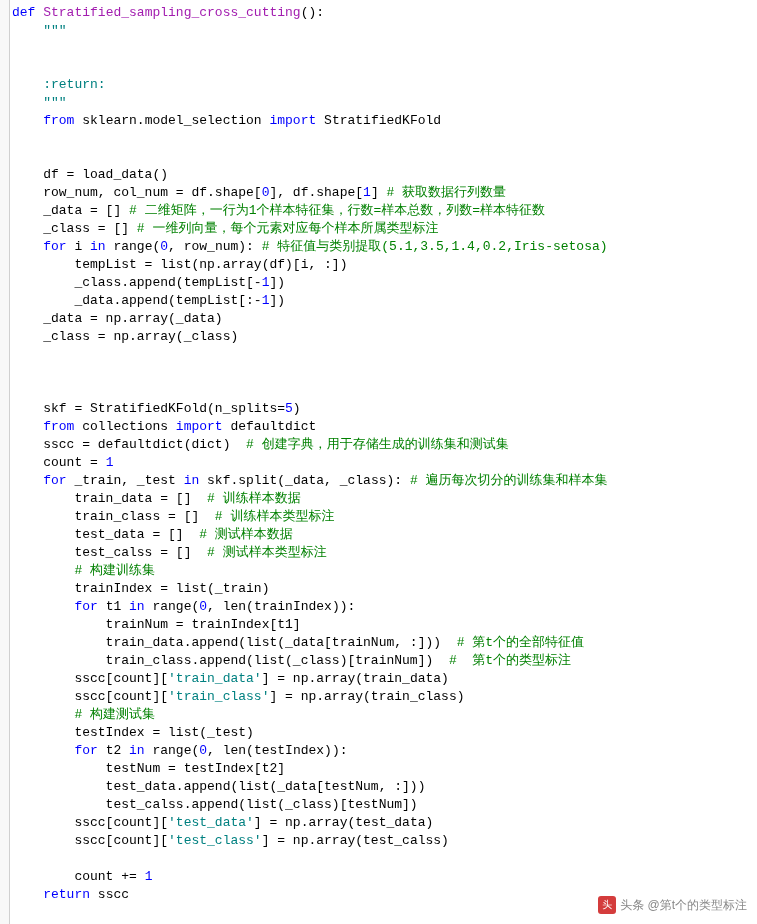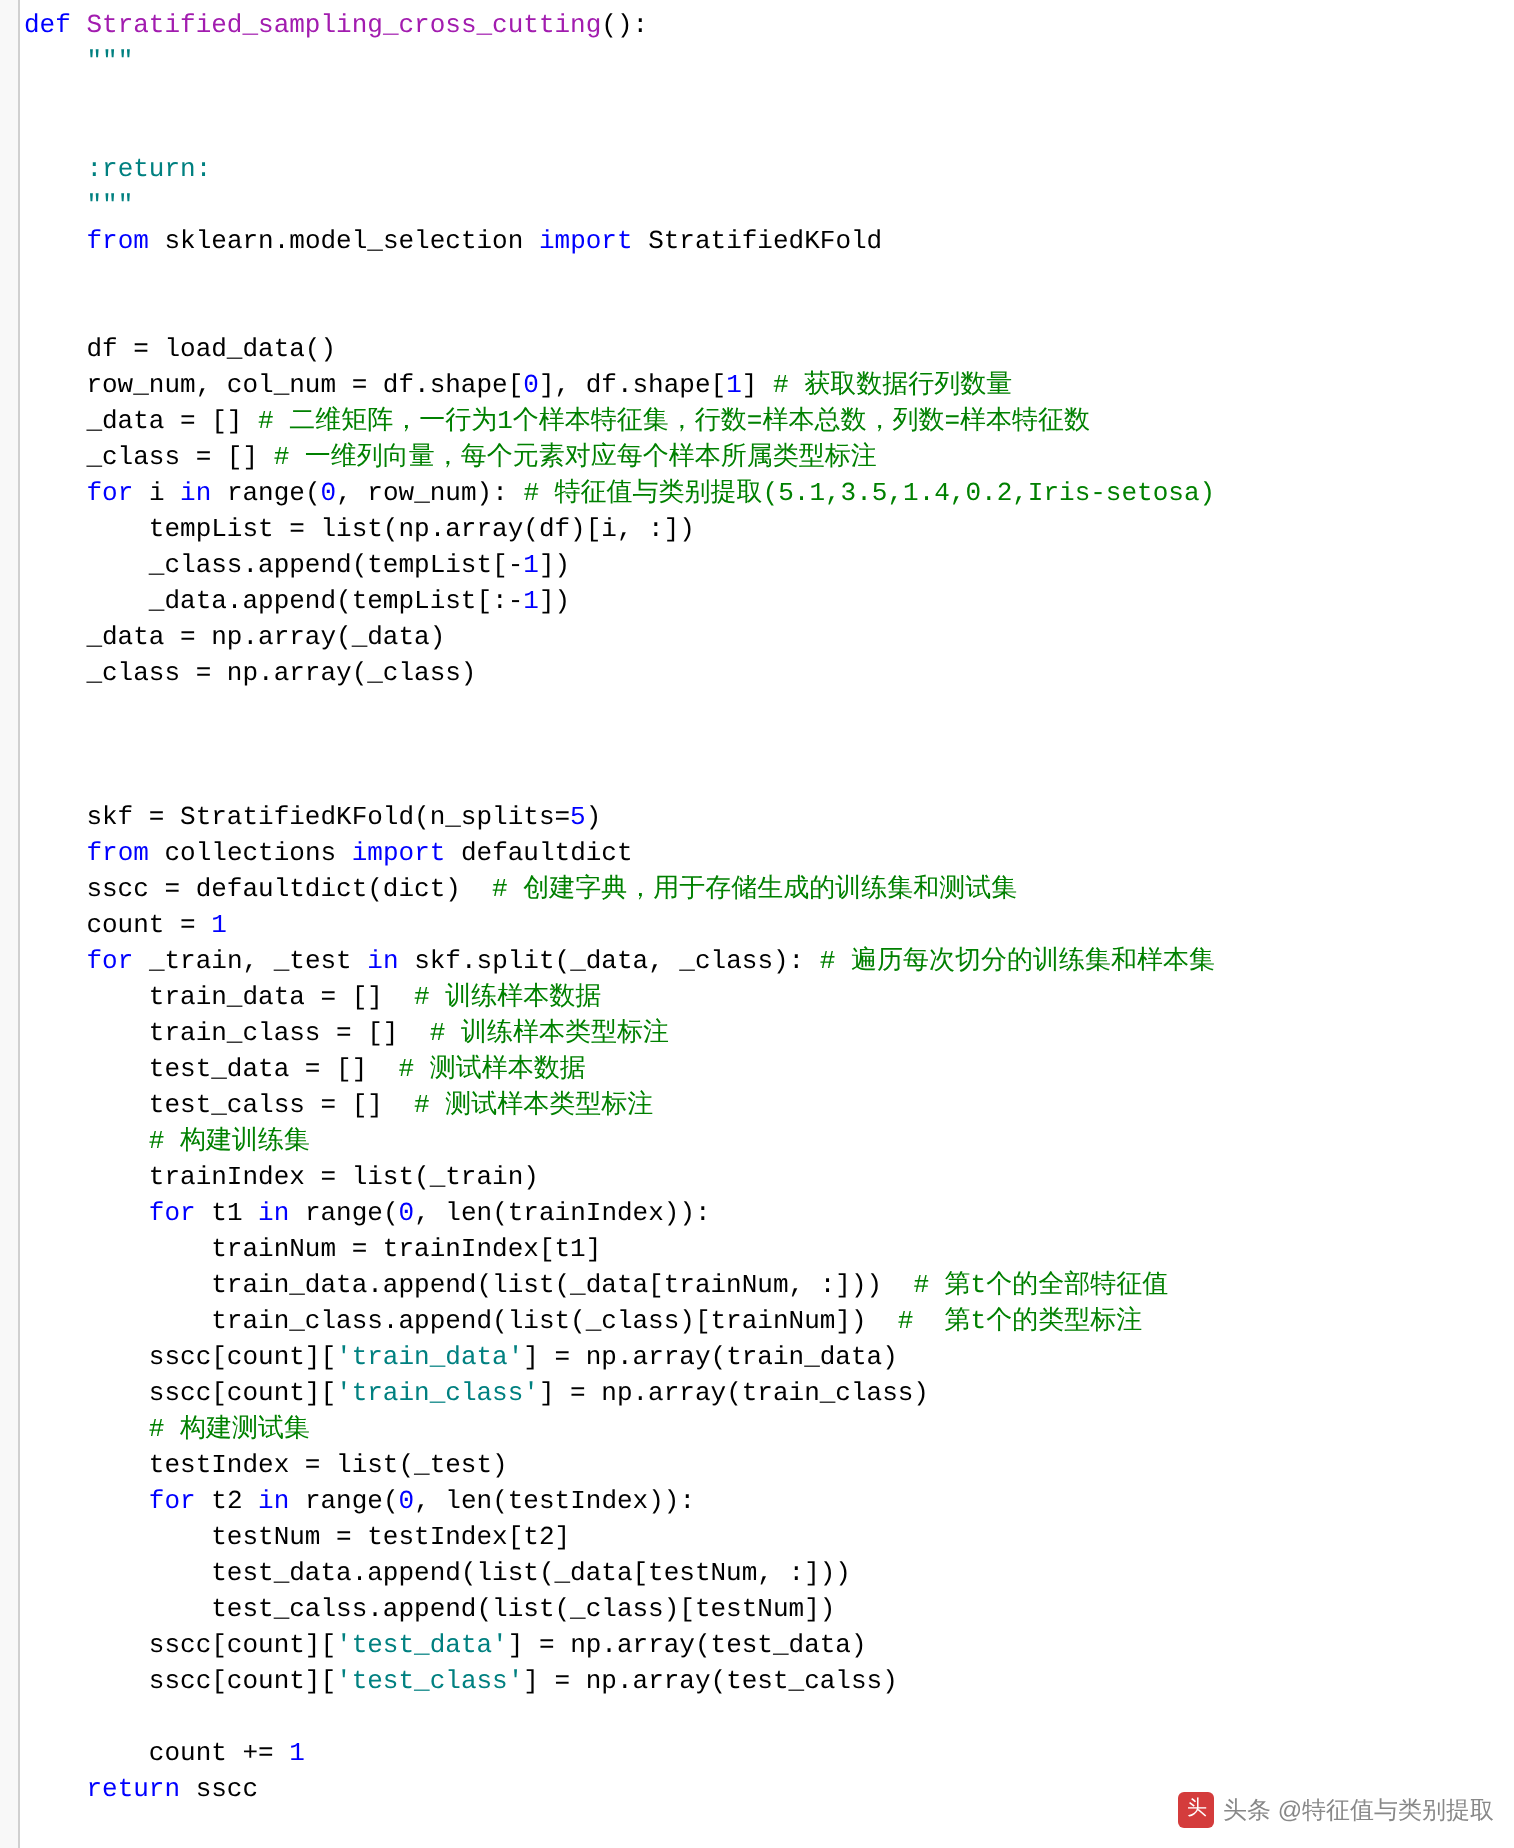--- a/index.html
+++ b/index.html
@@ -58,14 +58,14 @@
   }
 </style>
 </head>
 <body>
 
 <div class="gutter"></div>
 <div class="code" id="code-container"><span class="line"><span class="kw">def </span><span class="fn">Stratified_sampling_cross_cutting</span><span>():</span></span><span class="line"><span>    </span><span class="str">"""</span></span><span class="line"><span></span></span><span class="line"><span></span></span><span class="line"><span>    </span><span class="str">:return:</span></span><span class="line"><span>    </span><span class="str">"""</span></span><span class="line"><span>    </span><span class="kw">from </span><span>sklearn.model_selection </span><span class="kw">import </span><span>StratifiedKFold</span></span><span class="line"><span></span></span><span class="line"><span></span></span><span class="line"><span>    df = load_data()</span></span><span class="line"><span>    row_num, col_num = df.shape[</span><span class="num">0</span><span>], df.shape[</span><span class="num">1</span><span>] </span><span class="cmt"># 获取数据行列数量</span></span><span class="line"><span>    _data = [] </span><span class="cmt"># 二维矩阵，一行为1个样本特征集，行数=样本总数，列数=样本特征数</span></span><span class="line"><span>    _class = [] </span><span class="cmt"># 一维列向量，每个元素对应每个样本所属类型标注</span></span><span class="line"><span>    </span><span class="kw">for </span><span>i </span><span class="kw">in </span><span>range(</span><span class="num">0</span><span>, row_num): </span><span class="cmt"># 特征值与类别提取(5.1,3.5,1.4,0.2,Iris-setosa)</span></span><span class="line"><span>        tempList = list(np.array(df)[i, :])</span></span><span class="line"><span>        _class.append(tempList[-</span><span class="num">1</span><span>])</span></span><span class="line"><span>        _data.append(tempList[:-</span><span class="num">1</span><span>])</span></span><span class="line"><span>    _data = np.array(_data)</span></span><span class="line"><span>    _class = np.array(_class)</span></span><span class="line"><span></span></span><span class="line"><span></span></span><span class="line"><span></span></span><span class="line"><span>    skf = StratifiedKFold(n_splits=</span><span class="num">5</span><span>)</span></span><span class="line"><span>    </span><span class="kw">from </span><span>collections </span><span class="kw">import </span><span>defaultdict</span></span><span class="line"><span>    sscc = defaultdict(dict)  </span><span class="cmt"># 创建字典，用于存储生成的训练集和测试集</span></span><span class="line"><span>    count = </span><span class="num">1</span></span><span class="line"><span>    </span><span class="kw">for </span><span>_train, _test </span><span class="kw">in </span><span>skf.split(_data, _class): </span><span class="cmt"># 遍历每次切分的训练集和样本集</span></span><span class="line"><span>        train_data = []  </span><span class="cmt"># 训练样本数据</span></span><span class="line"><span>        train_class = []  </span><span class="cmt"># 训练样本类型标注</span></span><span class="line"><span>        test_data = []  </span><span class="cmt"># 测试样本数据</span></span><span class="line"><span>        test_calss = []  </span><span class="cmt"># 测试样本类型标注</span></span><span class="line"><span>        </span><span class="cmt"># 构建训练集</span></span><span class="line"><span>        trainIndex = list(_train)</span></span><span class="line"><span>        </span><span class="kw">for </span><span>t1 </span><span class="kw">in </span><span>range(</span><span class="num">0</span><span>, len(trainIndex)):</span></span><span class="line"><span>            trainNum = trainIndex[t1]</span></span><span class="line"><span>            train_data.append(list(_data[trainNum, :]))  </span><span class="cmt"># 第t个的全部特征值</span></span><span class="line"><span>            train_class.append(list(_class)[trainNum])  </span><span class="cmt">#  第t个的类型标注</span></span><span class="line"><span>        sscc[count][</span><span class="str">'train_data'</span><span>] = np.array(train_data)</span></span><span class="line"><span>        sscc[count][</span><span class="str">'train_class'</span><span>] = np.array(train_class)</span></span><span class="line"><span>        </span><span class="cmt"># 构建测试集</span></span><span class="line"><span>        testIndex = list(_test)</span></span><span class="line"><span>        </span><span class="kw">for </span><span>t2 </span><span class="kw">in </span><span>range(</span><span class="num">0</span><span>, len(testIndex)):</span></span><span class="line"><span>            testNum = testIndex[t2]</span></span><span class="line"><span>            test_data.append(list(_data[testNum, :]))</span></span><span class="line"><span>            test_calss.append(list(_class)[testNum])</span></span><span class="line"><span>        sscc[count][</span><span class="str">'test_data'</span><span>] = np.array(test_data)</span></span><span class="line"><span>        sscc[count][</span><span class="str">'test_class'</span><span>] = np.array(test_calss)</span></span><span class="line"><span></span></span><span class="line"><span>        count += </span><span class="num">1</span></span><span class="line"><span>    </span><span class="kw">return </span><span>sscc</span></span></div>
 
 <div class="watermark">
   <span class="logo">头</span>
-  <span>头条 @特征值与类别提取</span>
+  <span>头条 @第t个的类型标注</span>
 </div>
 
 </body></html>

